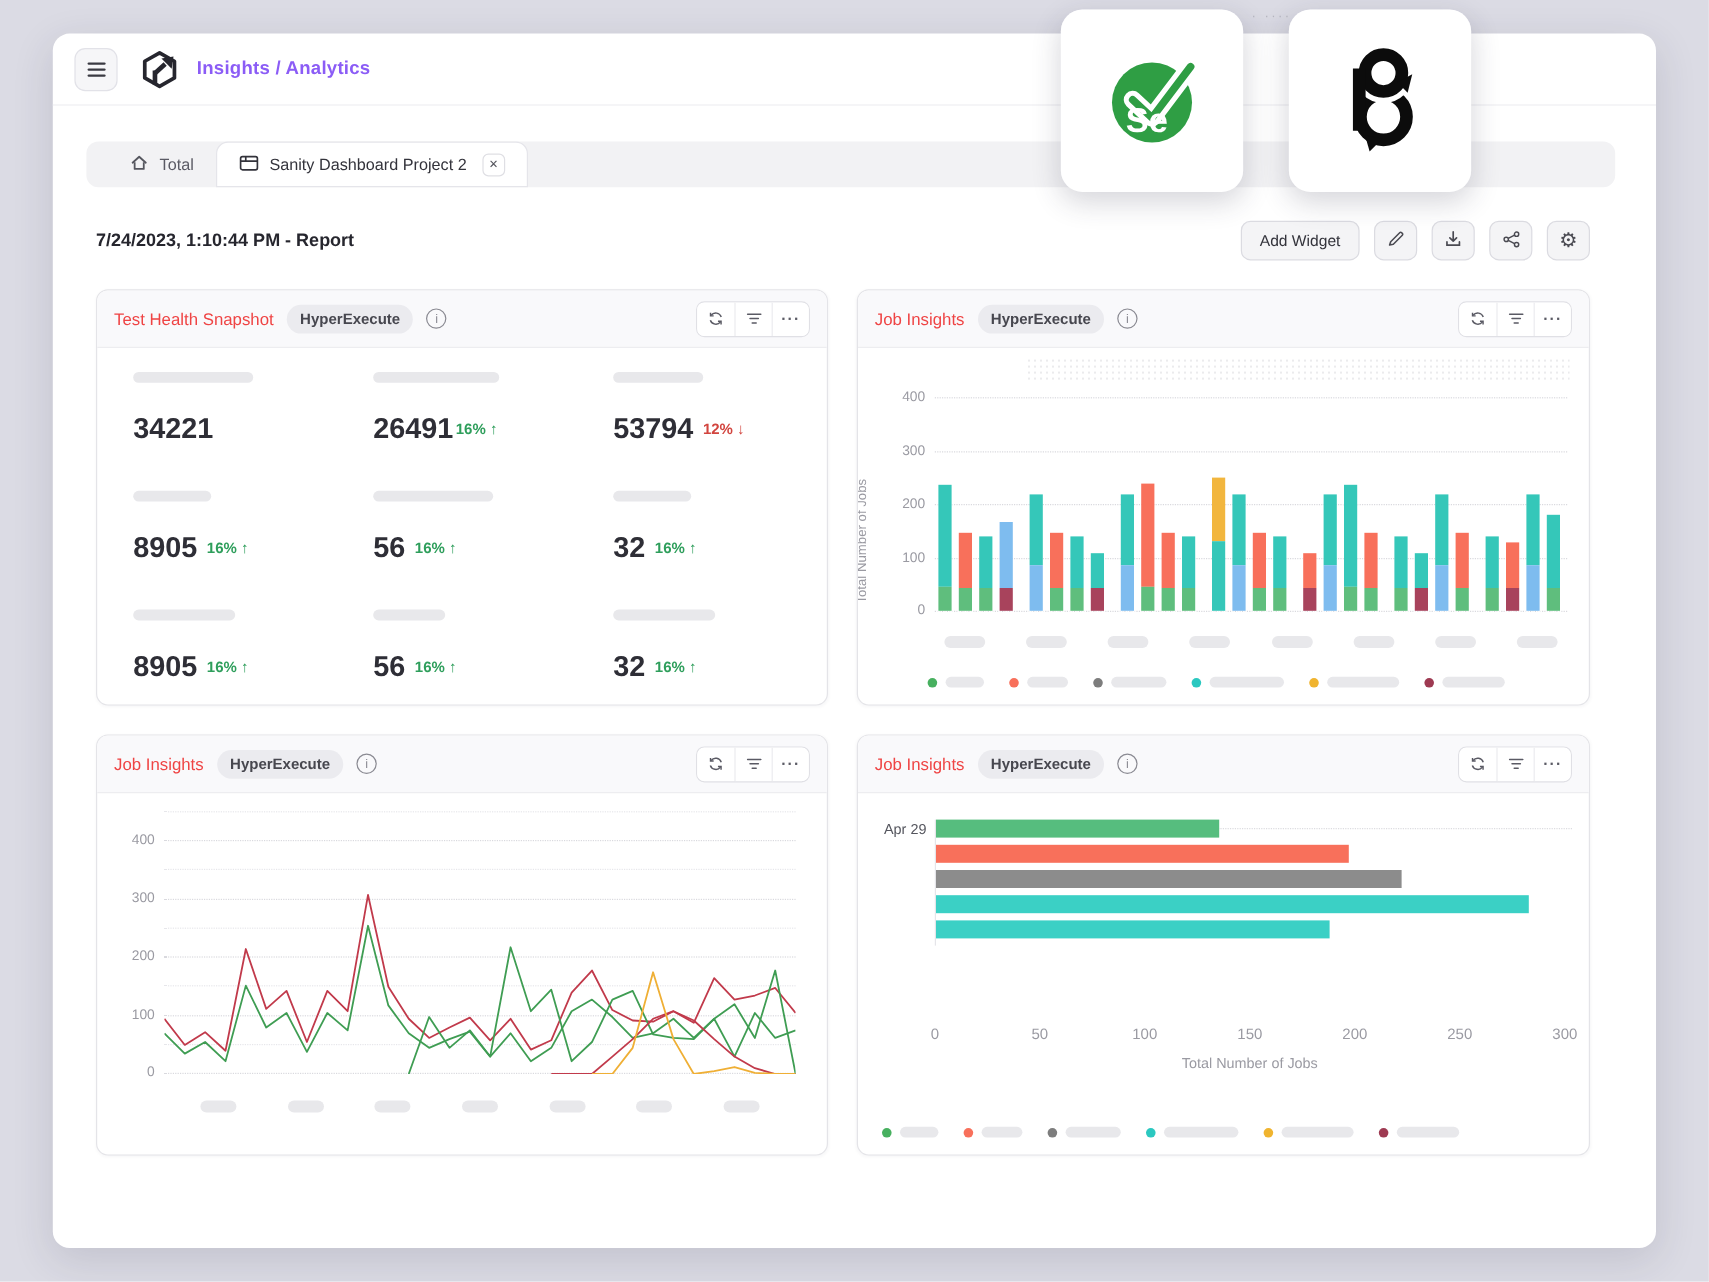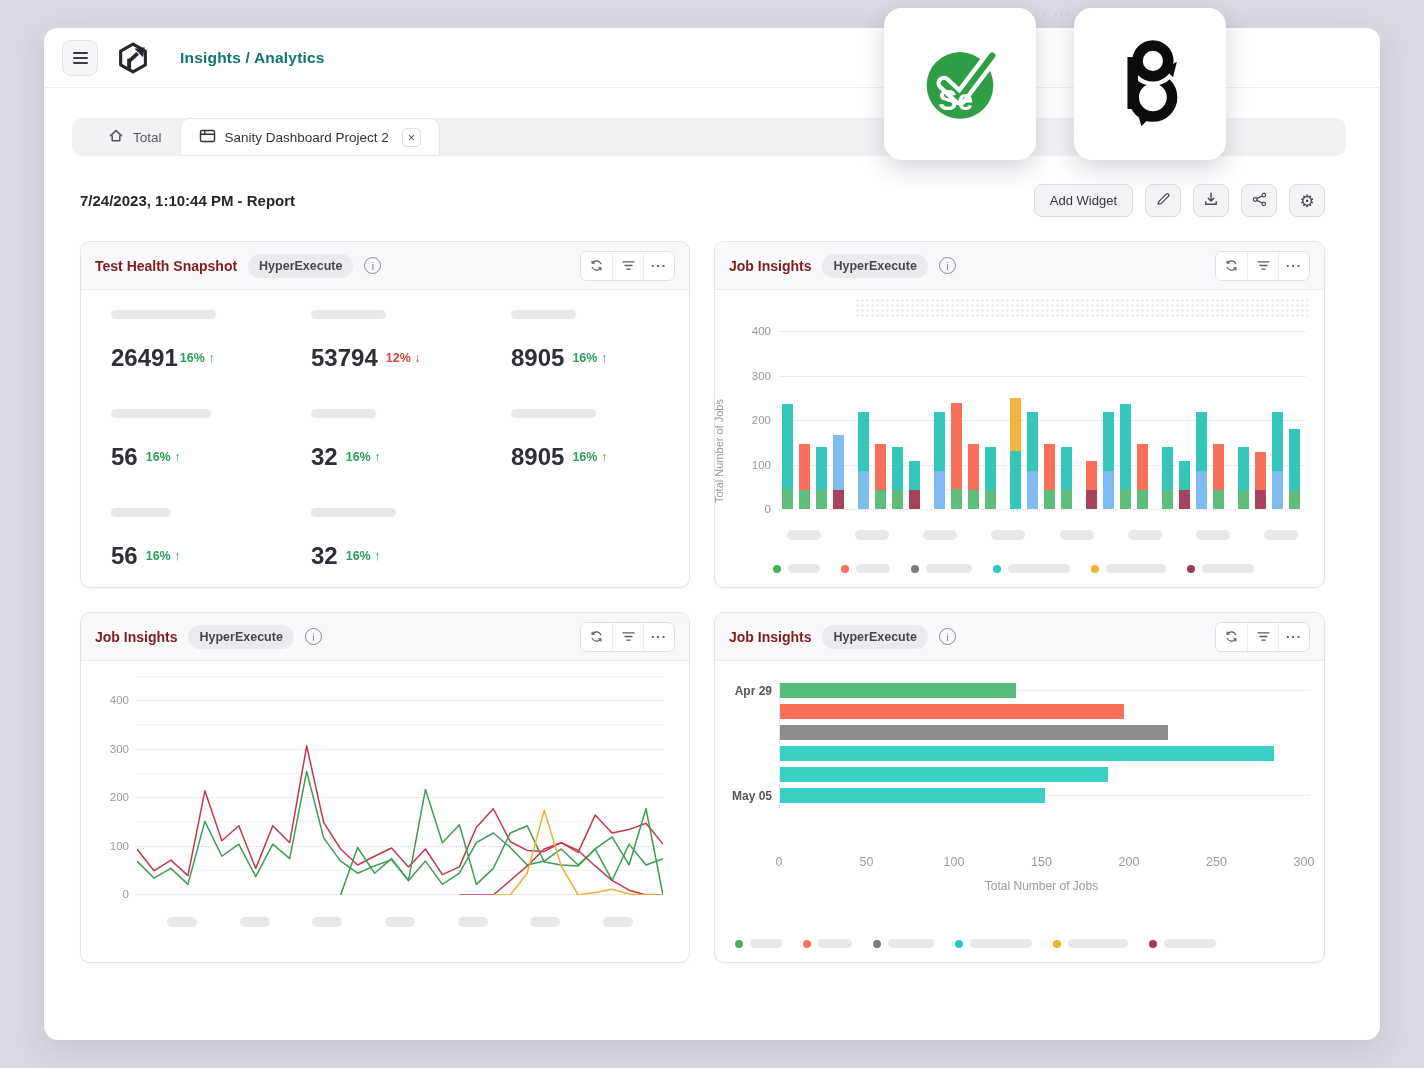--- a/index.html
+++ b/index.html
@@ -8,21 +8,21 @@
 
   .window { position:absolute; left:44px; top:28px; width:1336px; height:1012px;
             background:#fff; border-radius:14px; box-shadow:0 10px 34px rgba(40,40,70,.14); z-index:1; }
 
   
   .appbar { height:60px; display:flex; align-items:center; padding:0 18px; border-bottom:1px solid #EFEFF2; }
   .hamburger { width:36px; height:36px; border:1px solid #E2E2E8; background:#F6F6F8; border-radius:9px;
                display:flex; flex-direction:column; justify-content:center; align-items:center; gap:3px; cursor:pointer; }
   .hamburger i { display:block; width:15px; height:2px; background:#3A3A42; border-radius:1px; }
   .lt-logo { margin-left:18px; display:flex; }
-  .app-title { margin-left:30px; font-size:15.5px; font-weight:bold; color:#0f766e; letter-spacing:.2px; }
+  .app-title { margin-left:14px; font-size:15.5px; font-weight:bold; color:#8b5cf6; letter-spacing:.2px; }
 
   
   .tabstrip { margin:30px 34px 0 28px; height:38px; background:#F2F2F4; border-radius:10px;
               display:flex; align-items:stretch; }
   .tab { display:flex; align-items:center; gap:9px; padding:0 18px; font-size:13.5px; color:#5A5A64; cursor:pointer; }
   .tab.home { margin-left:18px; }
   .tab.active { background:#fff; border:1px solid #E5E5EA; border-radius:10px 10px 0 0; color:#33333B; }
   .tab-close { width:19px; height:19px; border:1px solid #DFDFE4; border-radius:5px; background:#fff;
                display:grid; place-items:center; font-size:9.5px; color:#55565E; margin-left:4px; cursor:pointer; }
 
@@ -34,21 +34,21 @@
          font-size:13px; color:#33333B; display:flex; align-items:center; cursor:pointer; font-family:inherit; }
   .iconbtn { width:36px; height:33px; padding:0; justify-content:center; }
 
   
   .grid { display:grid; grid-template-columns:610px 611px; gap:24px; margin:24px 55px 0 36px; }
   .card { background:#fff; border:1px solid #E4E4E8; border-radius:10px; overflow:hidden;
           box-shadow:0 1px 3px rgba(20,20,40,.04); }
   .card.r1 { height:347px; } .card.r2 { height:351px; }
   .card-head { height:48px; background:#F9F9FB; border-bottom:1px solid #EDEDF0;
                display:flex; align-items:center; gap:11px; padding:0 14px; }
-  .card-title { font-size:14px; font-weight:bold; color:#7f1d1d; }
+  .card-title { font-size:14px; font-weight:normal; color:#ef4444; }
   .badge { background:#EBEBEF; border-radius:13px; padding:5px 11px; font-size:12.5px; font-weight:bold; color:#47474F; }
   .info { width:17px; height:17px; border:1.3px solid #8A8A92; border-radius:50%; color:#8A8A92;
           font-size:10.5px; display:grid; place-items:center; cursor:pointer; }
   .head-actions { margin-left:auto; display:flex; background:#fff; border:1px solid #E0E0E5; border-radius:7px; overflow:hidden; }
   .hbtn { width:31px; height:28px; display:grid; place-items:center; cursor:pointer; background:#fff; border:none; }
   .hbtn + .hbtn { border-left:1px solid #ECECEF; }
   .dots-glyph { font-size:13px; font-weight:bold; color:#5A5A64; letter-spacing:1px; }
 
   
   .metrics { padding:20px 20px 0 30px; display:grid; grid-template-columns:200px 200px 1fr; row-gap:37px; }
@@ -88,21 +88,21 @@
   .plot3 { position:absolute; left:56px; right:26px; top:16px; bottom:68px; }
   .plot3 svg { position:absolute; inset:0; width:100%; height:100%; }
   .xskel3 { position:absolute; left:56px; right:26px; bottom:36px; display:flex; justify-content:space-between; padding:0 30px; }
 
   
   .plot4 { position:absolute; left:64px; right:20px; top:22px; border-left:1px solid #E5E5E9; }
   .hrow { position:relative; height:15px; margin-bottom:6px; }
   .hrow .rowline { position:absolute; left:0; right:-6px; top:7px; border-top:1px dotted #DCDCE0; }
   .hrow .hbar { position:relative; height:100%; z-index:1; }
   .hrow .rlabel { position:absolute; left:-64px; top:1px; width:56px; text-align:right;
-                  font-size:12px; color:#55565E;font-weight:bold; }
+                  font-size:12px; color:#55565E; }
   .xticks4 { position:absolute; left:64px; right:20px; height:18px; }
   .xticks4 span { position:absolute; transform:translateX(-50%); font-size:12.5px; color:#9A9AA2; }
   .xlabel4 { position:absolute; left:64px; right:20px; text-align:center; font-size:12px; color:#9A9AA2; }
   .legend4 { left:20px; bottom:15px; }
 
   
   .float-card { position:absolute; top:8px; width:152px; height:152px; background:#fff; border-radius:18px;
                 box-shadow:0 8px 24px rgba(45,45,70,.20), 0 1px 0 rgba(255,255,255,.6) inset;
                 display:grid; place-items:center; z-index:10; cursor:pointer; }
   .float-card.se { left:884px; }
@@ -206,20 +206,26 @@
                 <path d="M1 2h12M3.2 6h7.6M5.2 10h3.6" stroke="#5A5A64" stroke-width="1.4" stroke-linecap="round"></path>
               </svg>
             </button>
           <button class="hbtn">
               <span class="dots-glyph">···</span>
             </button>
         </div>
       </div>
       <div class="metrics" id="health-grid">
           <div class="metric">
+            <div class="m-skel" style="width: 100px;"></div>
+            <div class="m-val">
+              <span>34221</span>
+            </div>
+          </div>
+          <div class="metric">
             <div class="m-skel" style="width: 105px;"></div>
             <div class="m-val">
               <span>26491</span>
               <span class="m-delta up tight">16% ↑</span>
             </div>
           </div>
           <div class="metric">
             <div class="m-skel" style="width: 75px;"></div>
             <div class="m-val">
               <span>53794</span>
@@ -569,25 +575,20 @@
               <div class="hbar" style="width: 65.6667%; background: rgb(248, 112, 91);"></div>
             </div>
             <div class="hrow">
               <div class="hbar" style="width: 74%; background: rgb(140, 140, 140);"></div>
             </div>
             <div class="hrow">
               <div class="hbar" style="width: 94.3333%; background: rgb(59, 208, 197);"></div>
             </div>
             <div class="hrow">
               <div class="hbar" style="width: 62.6667%; background: rgb(59, 208, 197);"></div>
-            </div>
-            <div class="hrow">
-              <div class="rowline"></div>
-              <span class="rlabel">May 05</span>
-              <div class="hbar" style="width: 50.6667%; background: rgb(59, 208, 197);"></div>
             </div>
           </div>
         <div class="xticks4" id="xticks-hbar" style="top: 194px;">
             <span style="left: 0%;">0</span>
             <span style="left: 16.6667%;">50</span>
             <span style="left: 33.3333%;">100</span>
             <span style="left: 50%;">150</span>
             <span style="left: 66.6667%;">200</span>
             <span style="left: 83.3333%;">250</span>
             <span style="left: 100%;">300</span>

